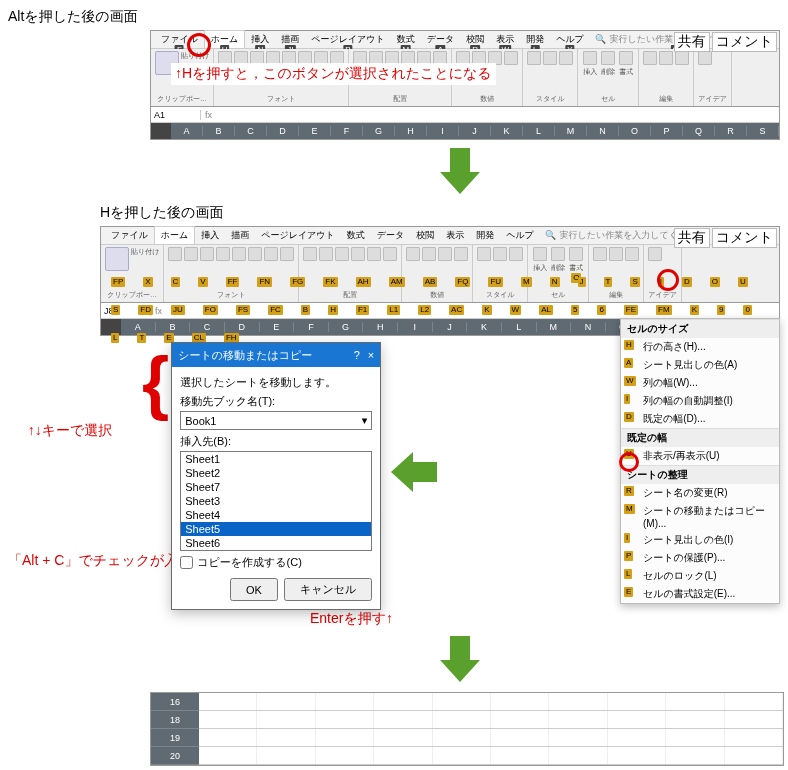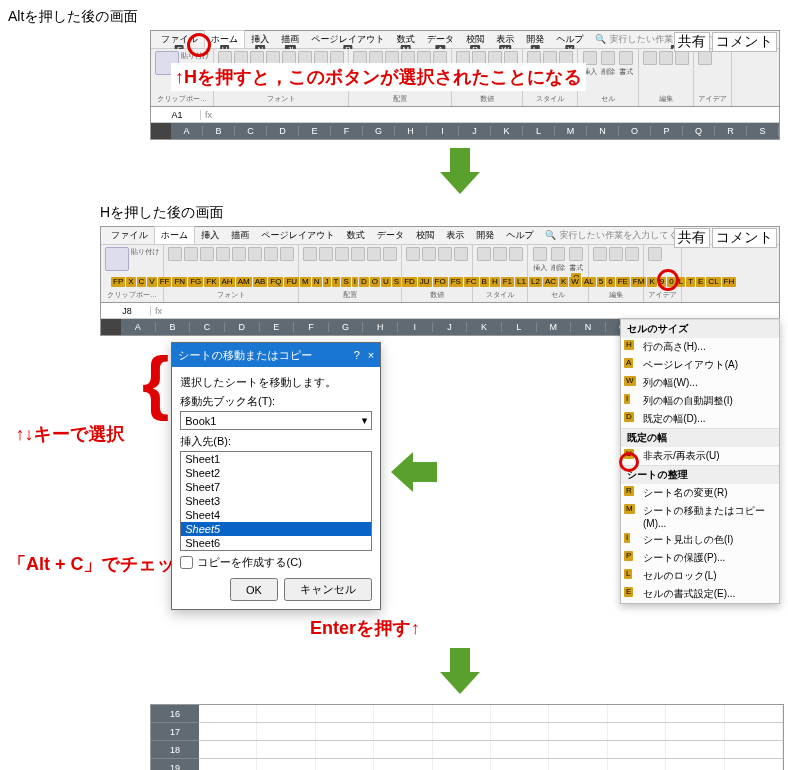--- a/index.html
+++ b/index.html
@@ -24,38 +24,38 @@
   .big-icon { width: 24px; height: 24px; background: #dde; border: 1px solid #aac; border-radius: 2px; display: inline-block; }
   
   .right-btns { position: absolute; right: 2px; top: 1px; display: flex; gap: 2px; font-size: 14px; }
   .right-btns span { border: 1px solid #bbb; padding: 0 3px; background: #fff; }
   
   .col-headers { display: flex; background: #5f6a72; color: #fff; height: 16px; align-items: center; font-size: 9px; }
   .col-headers .rowcorner { width: 20px; background: #444; height: 100%; }
   .col-headers .col { flex: 1; text-align: center; border-right: 1px solid #7a858d; }
   
   .red-circle { position: absolute; border: 3px solid #e00000; border-radius: 50%; pointer-events: none; }
-  .red-annot { color: #e00000; font-size: 18px; position: absolute; white-space: nowrap; font-weight: bold; }
+  .red-annot { color: #e00000; font-size: 14px; position: absolute; white-space: nowrap; }
   
   
   .arrow-down { width: 40px; height: 48px; margin: 8px auto; position: relative; }
   .arrow-down .shaft { width: 20px; height: 24px; background: #5aa02c; margin: 0 auto; }
   .arrow-down .head { width: 0; height: 0; border-left: 20px solid transparent; border-right: 20px solid transparent; border-top: 22px solid #5aa02c; margin: 0 auto; }
   .arrow-left { display: flex; align-items: center; }
   .arrow-left .head { width: 0; height: 0; border-top: 20px solid transparent; border-bottom: 20px solid transparent; border-right: 22px solid #5aa02c; }
   .arrow-left .shaft { width: 24px; height: 20px; background: #5aa02c; }
   
   
   .dialog { width: 210px; border: 1px solid #6a6a6a; background: #fff; font-size: 11px; box-shadow: 0 4px 12px rgba(0,0,0,0.25); }
   .dialog .titlebar { background: #1976d2; color: #fff; height: 24px; display: flex; align-items: center; padding: 0 6px; justify-content: space-between; }
   .dialog .titlebar .ctrls { display: flex; gap: 8px; }
   .dialog .body { padding: 8px; }
   .dialog .listbox { border: 1px solid #7a7a7a; width: 100%; height: 100px; font-size: 11px; overflow-y: auto; }
   .dialog .listbox .item { padding: 1px 4px; cursor: pointer; }
-  .dialog .listbox .item.selected { background: #0a64c8; color: #fff; font-style: italic; }
+  .dialog .listbox .item.selected { background: #0a64c8; color: #fff; }
   .dialog .combo { border: 1px solid #7a7a7a; padding: 2px 4px; width: 100%; display: flex; justify-content: space-between; align-items: center; }
   .dialog .buttons { display: flex; justify-content: flex-end; gap: 6px; margin-top: 8px; }
   .dialog button { padding: 2px 14px; font-size: 11px; }
   .dialog label { display: block; margin: 4px 0 2px; }
   .dialog .check { display: flex; align-items: center; gap: 4px; margin-top: 4px; }
   
   
   .dropdown-menu { width: 160px; background: #fcfcfc; border: 1px solid #bcbcbc; font-size: 10px; box-shadow: 0 3px 8px rgba(0,0,0,0.25); }
   .dropdown-menu .section-head { background: #eee; padding: 2px 6px; font-weight: bold; border-top: 1px solid #ddd; }
   .dropdown-menu .mitem { padding: 2px 6px 2px 22px; position: relative; cursor: pointer; }
@@ -66,24 +66,24 @@
   .grid .row { display: flex; height: 18px; }
   .grid .row .rh { width: 48px; background: #5f6a72; color: #fff; font-size: 9px; text-align: center; line-height: 18px; border-bottom: 1px solid #7a858d; }
   .grid .row .cells { flex: 1; border-bottom: 1px solid #ccc; display: flex; }
   .grid .row .cells .cell { flex: 1; border-right: 1px solid #eee; }
   
   
   .mid-row { display: flex; align-items: flex-start; margin-top: 6px; position: relative; }
   .bracket { color: #e00000; font-size: 70px; line-height: 40px; font-weight: bold; margin: 20px 2px 0; }
   
   .formula-bar { display:flex; height:16px; background:#fff; border-bottom:1px solid #ccc; font-size:9px; align-items:center; }
-  .formula-bar .namebox { width:50px; border-right:1px solid #ccc; padding-left:3px;text-align:center; }
+  .formula-bar .namebox { width:50px; border-right:1px solid #ccc; padding-left:3px; }
   .formula-bar .fx { padding: 0 4px; color:#888; }
   
-  .kt-row { display:flex; gap:1px; flex-wrap:wrap; padding:2px 4px; }
+  .kt-row { display:flex; gap:18px; flex-wrap:wrap; padding:2px 4px; }
 </style>
 </head>
 <body>
 
 <div class="caption">Altを押した後の画面</div>
 
 <div class="ribbon-wrap" style="position:relative;">
   <div class="ribbon-tabs" id="tabs1">
       <div class="tab">ファイル<span class="keytip">F</span></div>
       <div class="tab active">ホーム<span class="keytip">H</span></div>
@@ -383,21 +383,21 @@
     <span>共有</span>
     <span>コメント</span>
   </div>
 
   <div class="red-circle" style="width:22px;height:22px;right:100px;top:42px;"></div>
 </div>
 
 <div class="dropdown-menu" style="position:absolute; left:620px; top:92px;">
   <div class="section-head">セルのサイズ</div>
   <div class="mitem"><span class="keytip y kt">H</span><span>行の高さ(H)...</span></div>
-  <div class="mitem"><span class="keytip y kt">A</span><span>ページレイアウト(A)</span></div>
+  <div class="mitem"><span class="keytip y kt">A</span><span>シート見出しの色(A)</span></div>
   <div class="mitem"><span class="keytip y kt">W</span><span>列の幅(W)...</span></div>
   <div class="mitem"><span class="keytip y kt">I</span><span>列の幅の自動調整(I)</span></div>
   <div class="mitem"><span class="keytip y kt">D</span><span>既定の幅(D)...</span></div>
   <div class="section-head">既定の幅</div>
   <div class="mitem"><span class="keytip y kt">U</span><span>非表示/再表示(U)</span></div>
   <div class="section-head">シートの整理</div>
   <div class="mitem"><span class="keytip y kt">R</span><span>シート名の変更(R)</span></div>
   <div class="mitem" style="position:relative;"><span class="keytip y kt">M</span><span>シートの移動またはコピー(M)...</span></div>
   <div class="mitem"><span class="keytip y kt">I</span><span>シート見出しの色(I)</span></div>
   <div class="mitem"><span class="keytip y kt">P</span><span>シートの保護(P)...</span></div>
@@ -483,35 +483,20 @@
           <div class="cell"></div>
           <div class="cell"></div>
           <div class="cell"></div>
           <div class="cell"></div>
           <div class="cell"></div>
           <div class="cell"></div>
           <div class="cell"></div>
         </div>
       </div>
       <div class="row">
-        <div class="rh">17</div>
-        <div class="cells">
-          <div class="cell"></div>
-          <div class="cell"></div>
-          <div class="cell"></div>
-          <div class="cell"></div>
-          <div class="cell"></div>
-          <div class="cell"></div>
-          <div class="cell"></div>
-          <div class="cell"></div>
-          <div class="cell"></div>
-          <div class="cell"></div>
-        </div>
-      </div>
-      <div class="row">
         <div class="rh">18</div>
         <div class="cells">
           <div class="cell"></div>
           <div class="cell"></div>
           <div class="cell"></div>
           <div class="cell"></div>
           <div class="cell"></div>
           <div class="cell"></div>
           <div class="cell"></div>
           <div class="cell"></div>

